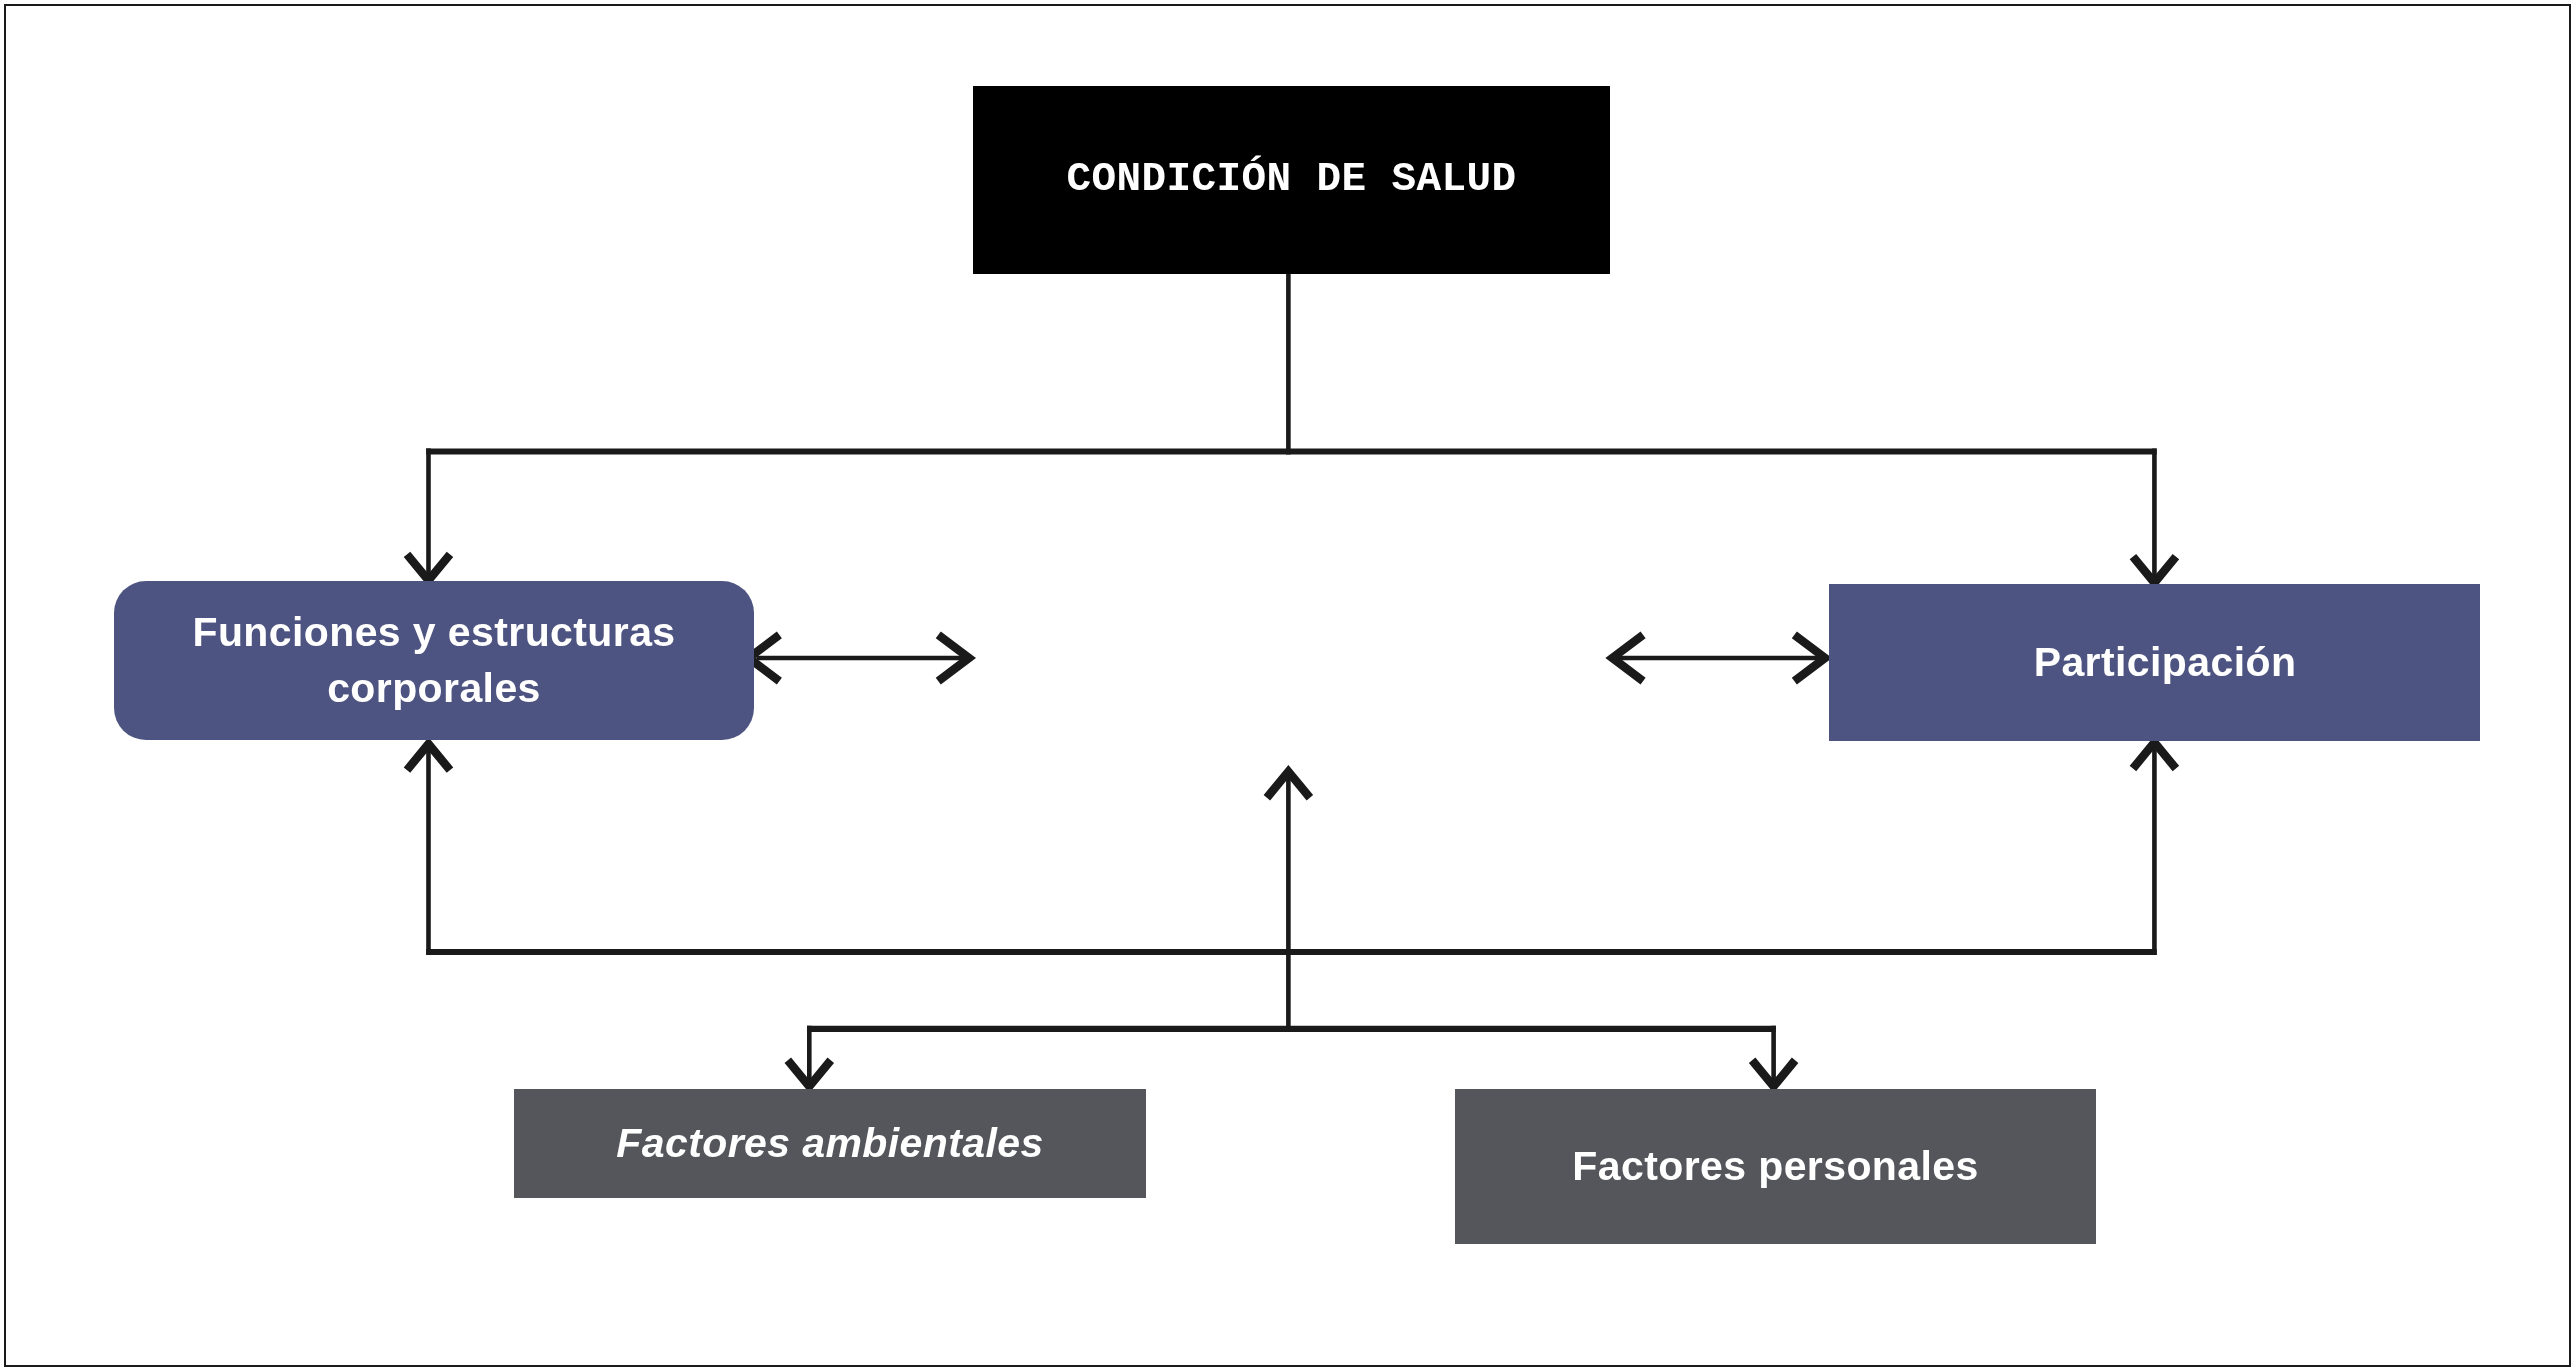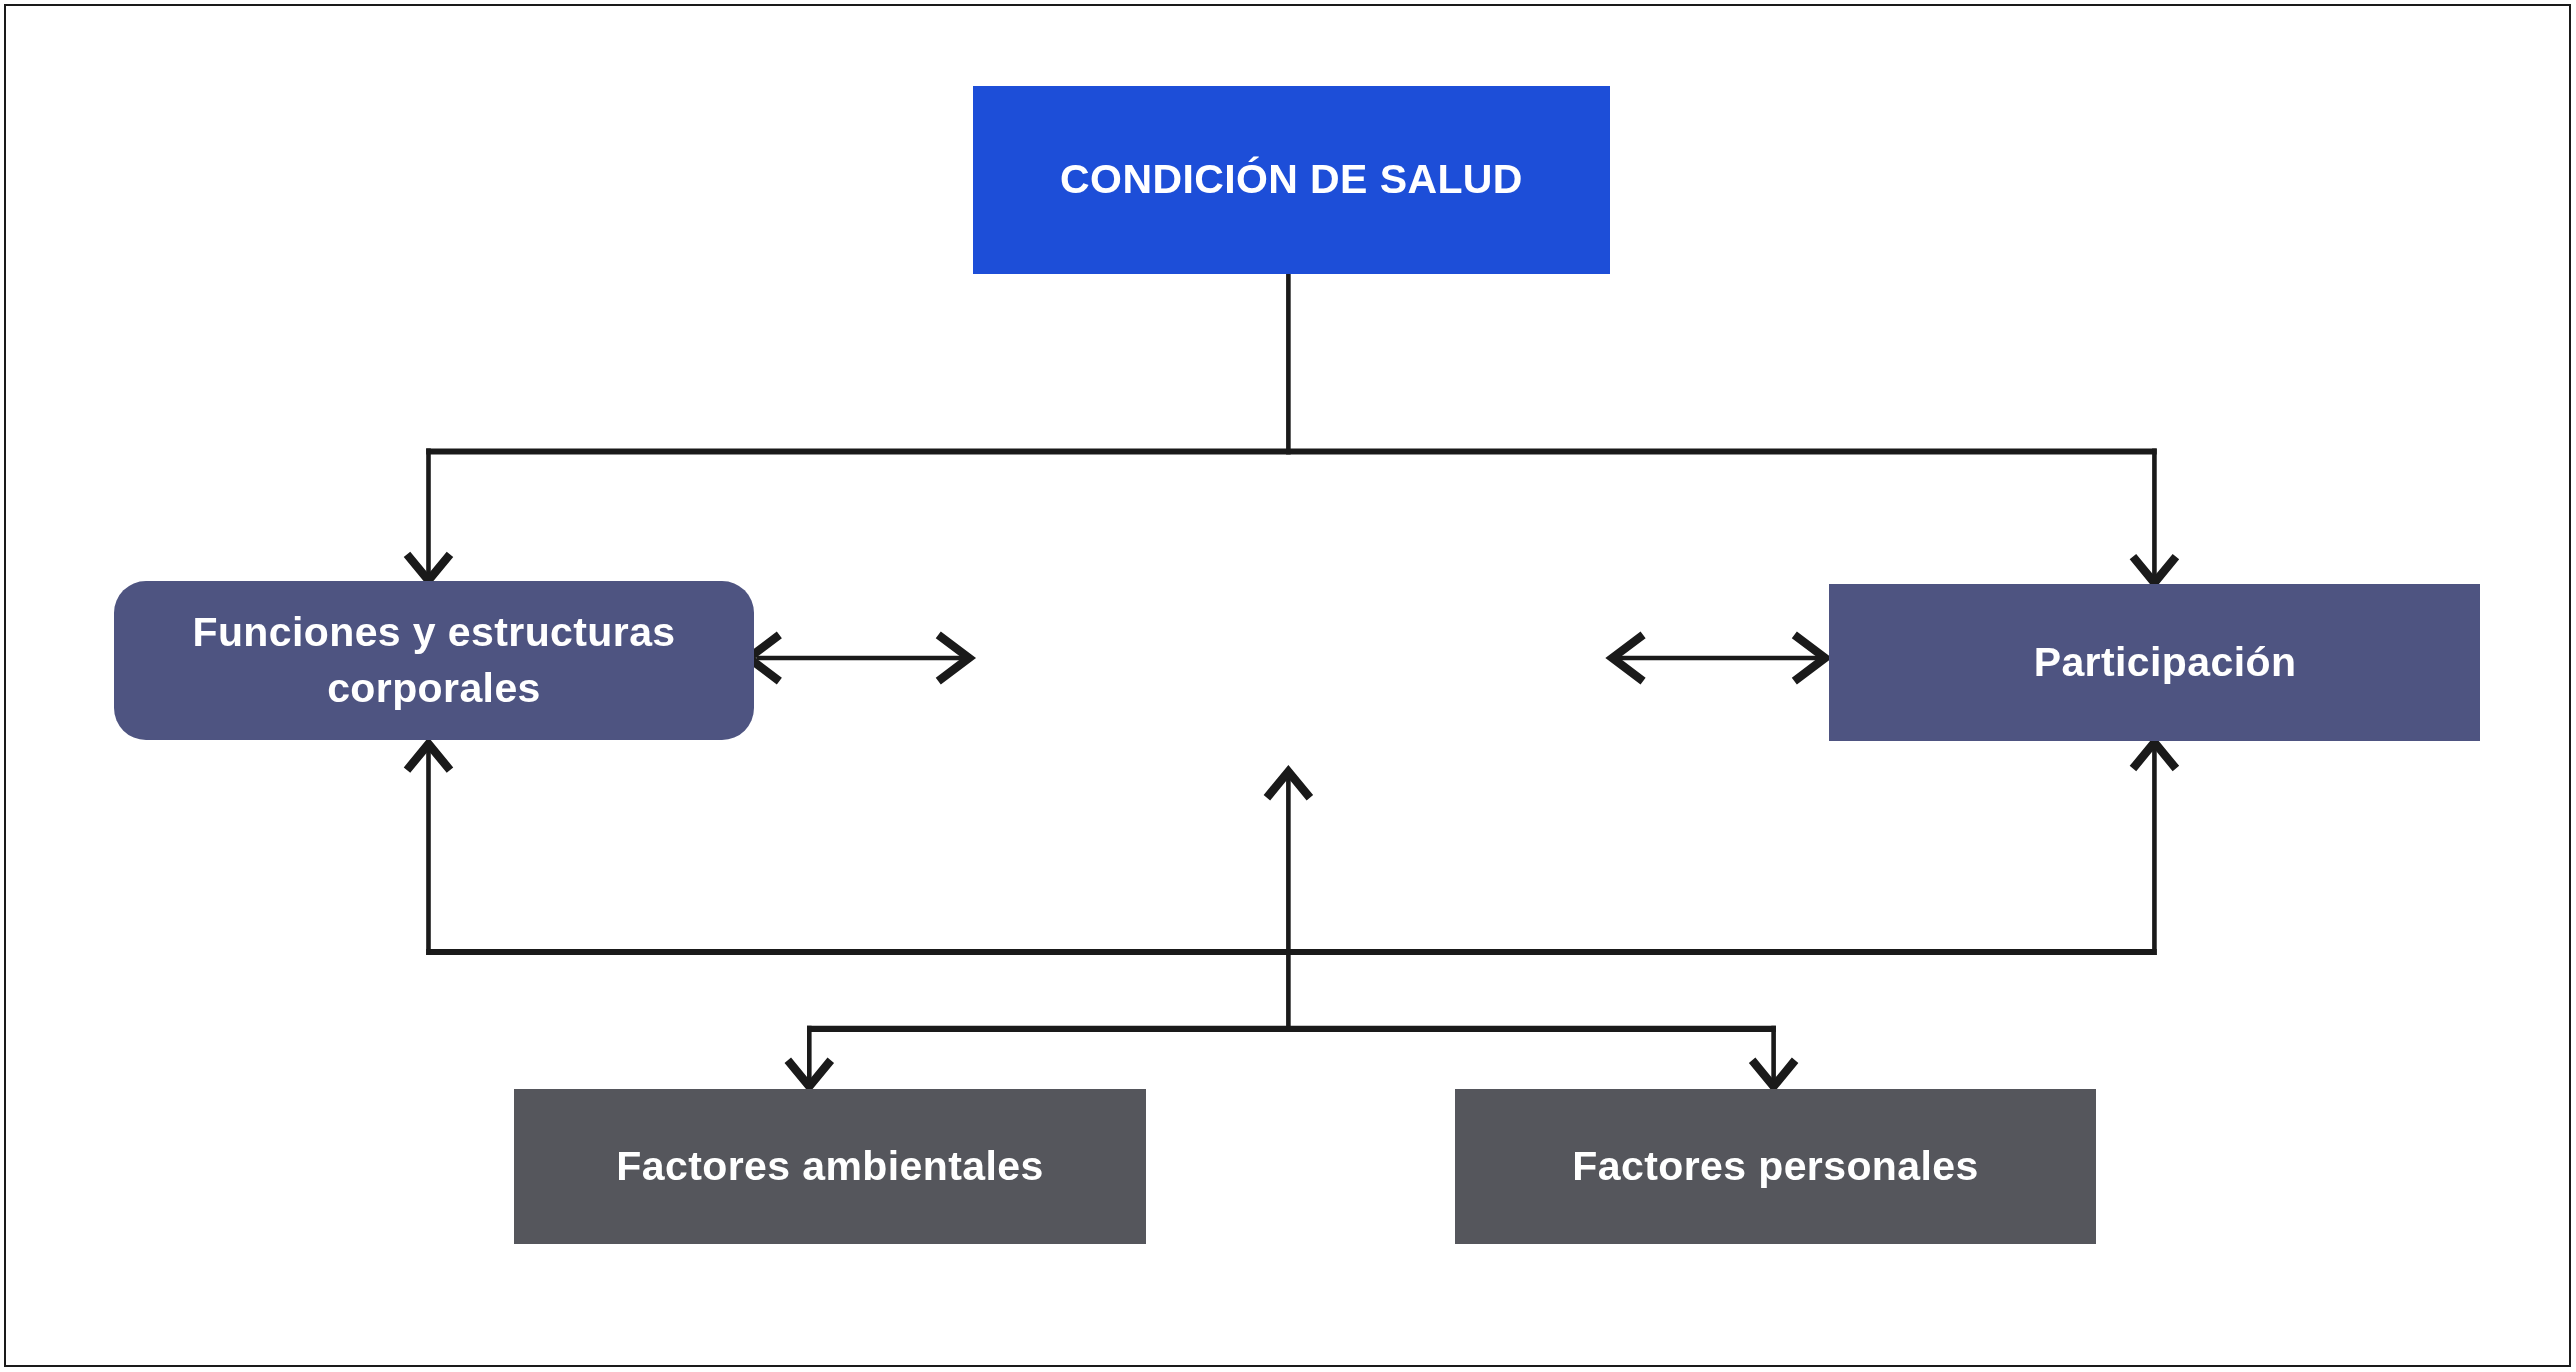--- a/index.html
+++ b/index.html
@@ -46,21 +46,21 @@
     color: #ffffff;
     font-weight: 700;
     font-size: 41px;
     line-height: 1.35;
     letter-spacing: 0.4px;
   }
   .node-condicion     { left: 973px; top: 86px;  width: 637px; height: 188px; background: #732d47; }
   .node-funciones     { left: 114px;  top: 581px;  width: 640px; height: 159px; background: #4e5481; border-radius: 32px; }
   .node-actividades   { left: 971px; top: 578px;  width: 640px; height: 190px; background: #3a8cd8; }
   .node-participacion { left: 1829px; top: 584px;  width: 630px; height: 157px; background: #4e5481; }
-  .node-ambientales   { left: 514px;  top: 1089px; width: 632px; height: 155px; background: #55565c; }
+  .node-ambientales   { left: 514px;  top: 1089px; width: 632px; height: 109px; background: #55565c; font-style: italic; }
   .node-personales    { left: 1455px; top: 1089px; width: 641px; height: 155px; background: #55565c; }
 </style>
 </head>
 <body>
 
 <div class="canvas">
 
   <svg class="connectors" viewBox="0 0 3355 1787" xmlns="http://www.w3.org/2000/svg">
 
     <line class="shaft-v" x1="1678" y1="355" x2="1678" y2="592"></line>
@@ -94,21 +94,21 @@
 
     <line class="shaft-h" x1="1051" y1="1340" x2="2313" y2="1340"></line>
 
     <line class="shaft-v" x1="1054" y1="1336" x2="1054" y2="1410"></line>
     <polyline class="chev" points="1026,1381 1054,1415 1082,1381"></polyline>
 
     <line class="shaft-v" x1="2310" y1="1336" x2="2310" y2="1410"></line>
     <polyline class="chev" points="2282,1381 2310,1415 2338,1381"></polyline>
   </svg>
 
-  <div class="box node-condicion" style="background-color: #1d4ed8;">
+  <div class="box node-condicion" style="background-color: #000000; font-family: Liberation Mono, monospace;">
     <span>CONDICIÓN DE SALUD</span>
   </div>
 
   <div class="box node-funciones" style="background-color: rgb(78, 84, 129);">
     <span>Funciones y estructuras</span>
     <span>corporales</span>
   </div>
 
 
   <div class="box node-participacion" style="background-color: rgb(78, 84, 129); padding-left: 21px;">

